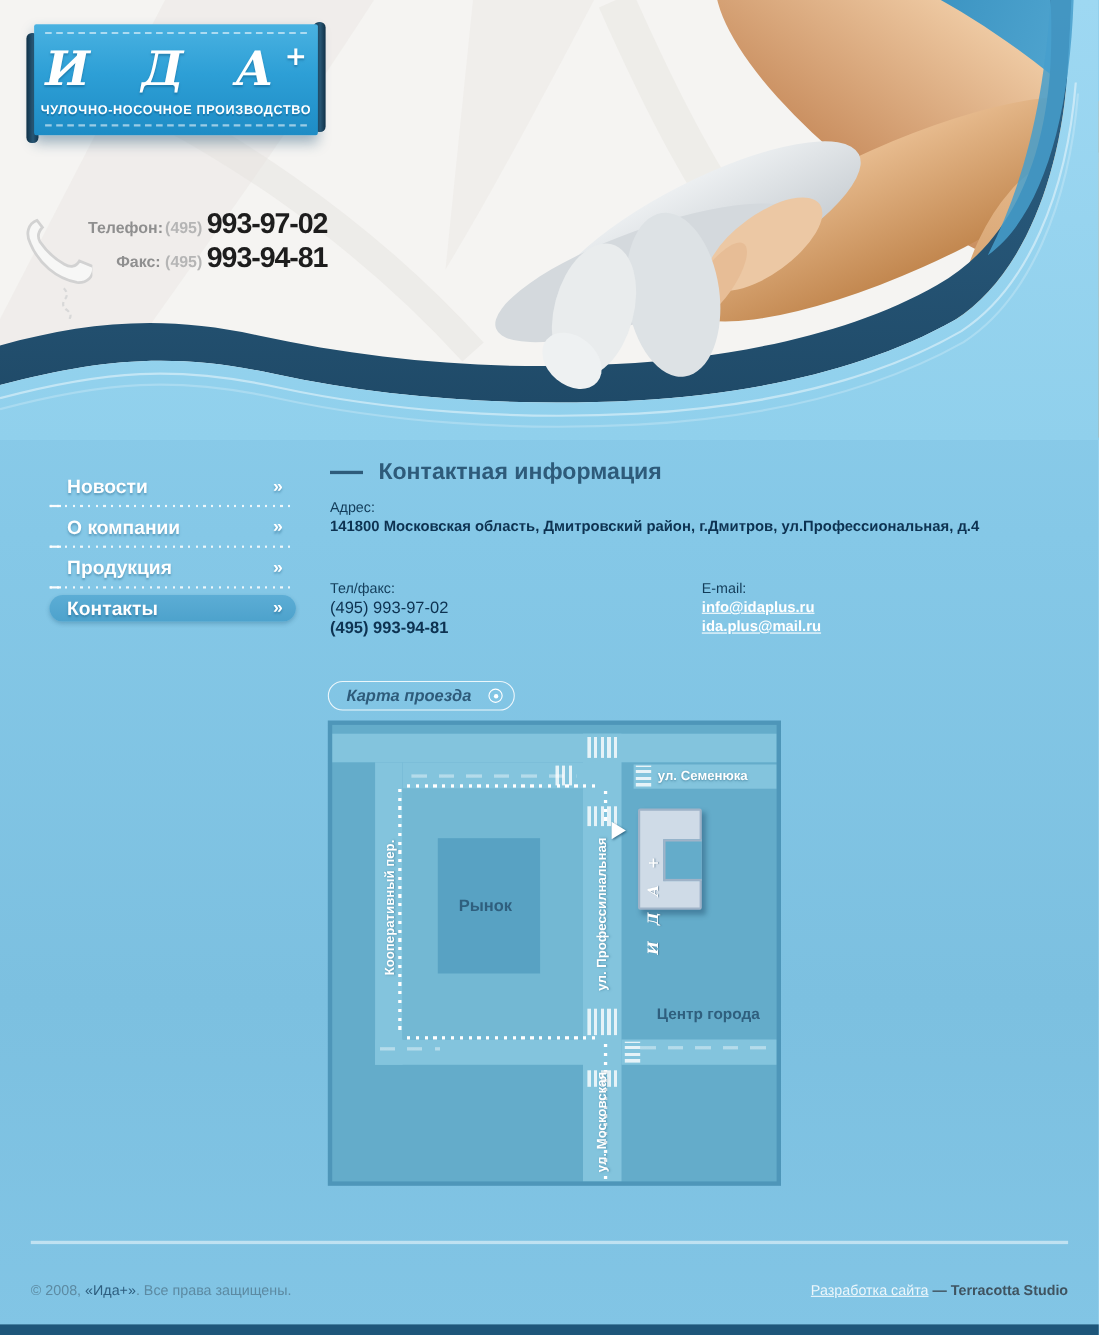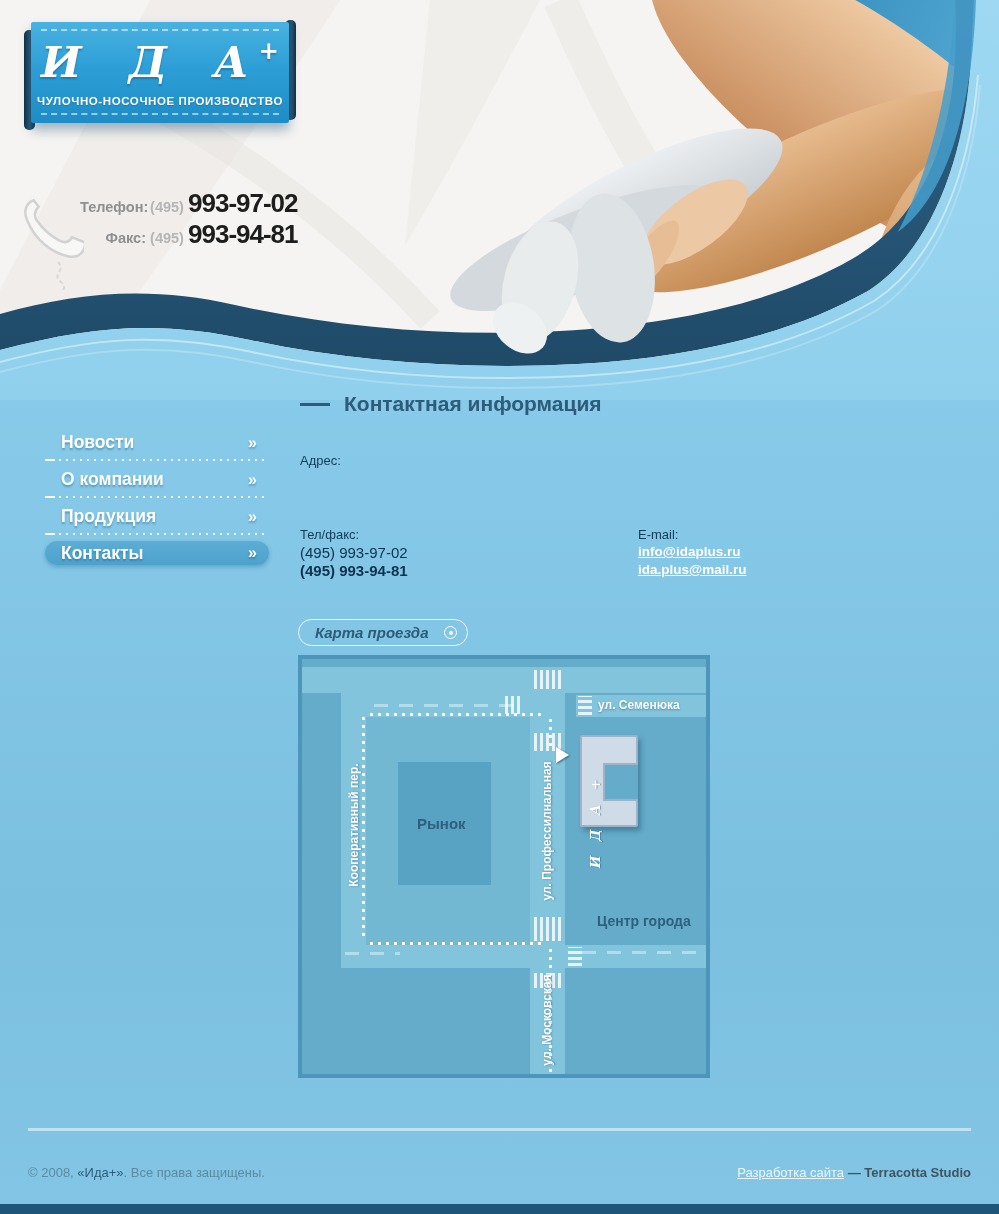--- a/index.html
+++ b/index.html
@@ -44,21 +44,21 @@
       text-shadow:0 2px 2px rgba(10,70,105,.35);}
   .nav li:not(.active)::after{content:'';position:absolute;left:0;right:0;bottom:0;height:2px;
       background:linear-gradient(90deg,rgba(255,255,255,.95) 0 10px,rgba(255,255,255,0) 10px),
       repeating-linear-gradient(90deg,rgba(255,255,255,.85) 0 2px,rgba(255,255,255,0) 2px 7px);}
   .nav li.active{height:24px;margin-top:6px;border-radius:15px;
       background:linear-gradient(180deg,#5cadd5 0%,#4da2cc 100%);
       box-shadow:0 2px 4px rgba(20,80,115,.3);}
   .nav .arrow{margin-left:auto;font-size:16px;}
 
   
-  .heading-row{position:absolute;left:300px;top:392px;display:flex;align-items:center;z-index:3;justify-content:space-between;}
+  .heading-row{position:absolute;left:300px;top:417px;display:flex;align-items:center;z-index:3;justify-content:space-between;}
   .heading-dash{width:30px;height:3px;background:#2e5b7a;margin-right:14px;}
   .page-title{font-size:21px;font-weight:bold;color:#2e5b7a;}
   .addr-label{position:absolute;left:300px;top:453px;font-size:13px;color:#123c59;}
   .addr-value{position:absolute;left:300px;top:471px;font-size:13.5px;font-weight:bold;color:#0d3251;}
   .telfax-label{position:absolute;left:300px;top:527px;font-size:13px;color:#123c59;}
   .phone-line1{position:absolute;left:300px;top:544px;font-size:15px;font-weight:normal;color:#0d3251;}
   .phone-line2{position:absolute;left:300px;top:562px;font-size:15px;font-weight:bold;color:#0d3251;}
   .email-label{position:absolute;left:638px;top:527px;font-size:13px;color:#123c59;}
   .email-link{position:absolute;left:638px;font-size:13.5px;font-weight:bold;color:#fff;
       text-decoration:underline;cursor:pointer;}
@@ -226,20 +226,21 @@
       <span class="arrow">»</span>
     </li>
   </ul>
 
   <div class="heading-row">
     <div class="heading-dash"></div>
     <div class="page-title">Контактная информация</div>
   </div>
 
   <div class="addr-label">Адрес:</div>
+  <div class="addr-value">141800 Московская область, Дмитровский район, г.Дмитров, ул.Профессиональная, д.4</div>
 
   <div class="telfax-label">Тел/факс:</div>
   <div class="phone-line1">(495) 993-97-02</div>
   <div class="phone-line2">(495) 993-94-81</div>
 
   <div class="email-label">E-mail:</div>
   <a class="email-link em1">info@idaplus.ru</a>
   <a class="email-link em2">ida.plus@mail.ru</a>
 
   <div class="map-btn">

